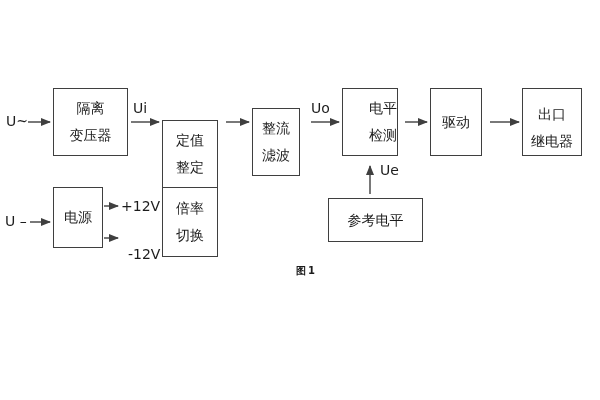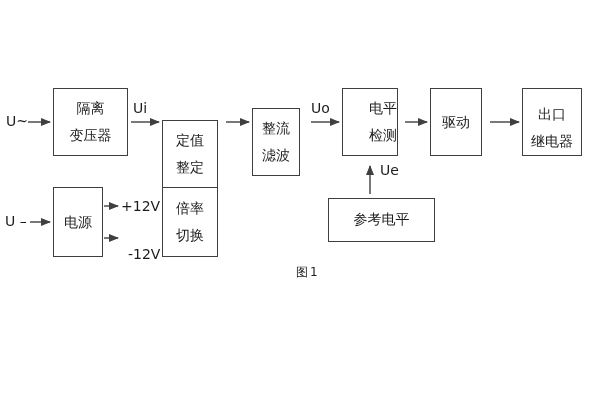--- a/index.html
+++ b/index.html
@@ -35,35 +35,36 @@
     text-align: center;
   }
   .lbl {
     position: absolute;
     font-size: 14px;
     color: #1c1c1c;
     white-space: nowrap;
   }
   .caption {
     position: absolute;
-    font-size: 12px;
+    font-size: 10px;
     color: #1c1c1c;
     letter-spacing: 2px;
+    font-weight: bold;
   }
 
   
   #b-isolation   { left: 53px;  top: 88px;  width: 75px; height: 68px; }
   #b-setting     { left: 162px; top: 88px;  width: 56px; height: 68px; margin-top: 32px; }
   #b-rectify     { left: 252px; top: 88px;  width: 48px; height: 68px; margin-top: 20px; }
   #b-detect      { left: 342px; top: 88px;  width: 56px; height: 68px; align-items: flex-end; }
   #b-drive       { left: 430px; top: 88px;  width: 52px; height: 68px; }
   #b-relay       { left: 522px; top: 88px;  width: 60px; height: 68px; justify-content: flex-end; }
-  #b-power       { left: 53px;  top: 187px; width: 50px; height: 70px; }
+  #b-power       { left: 53px;  top: 187px; width: 50px; height: 61px; }
   #b-ratio       { left: 162px; top: 187px; width: 56px; height: 70px; }
-  #b-reference   { left: 328px; top: 198px; width: 107px; height: 44px; font-family: Liberation Mono, monospace; }
+  #b-reference   { left: 328px; top: 198px; width: 95px; height: 44px; }
 
   
   #l-uac   { left: 6px;   top: 113px; }
   #l-ui    { left: 133px; top: 100px; }
   #l-uo    { left: 311px; top: 100px; }
   #l-udc   { left: 5px;   top: 213px; }
   #l-p12   { left: 121px; top: 198px; }
   #l-m12   { left: 128px; top: 230px; margin-top: 16px; }
   #l-ue    { left: 380px; top: 162px; }
   #l-cap   { left: 296px; top: 264px; }

